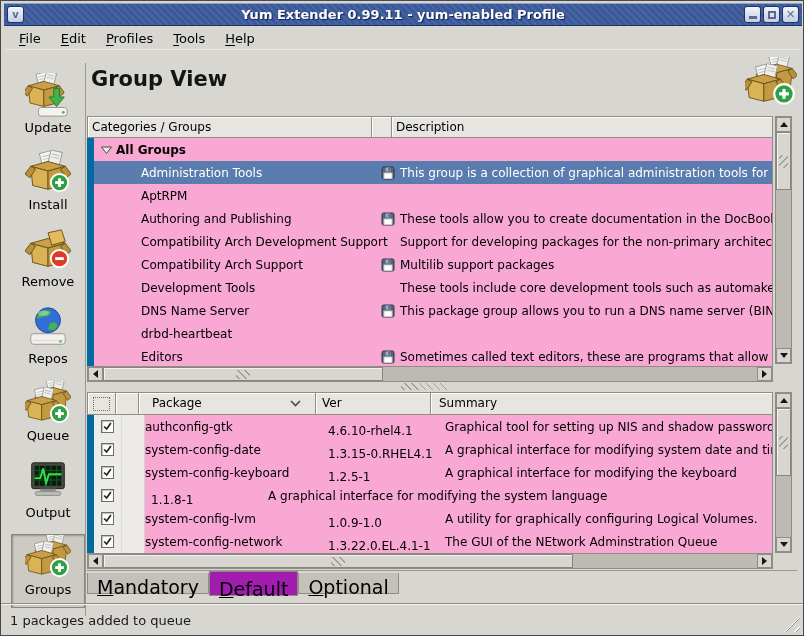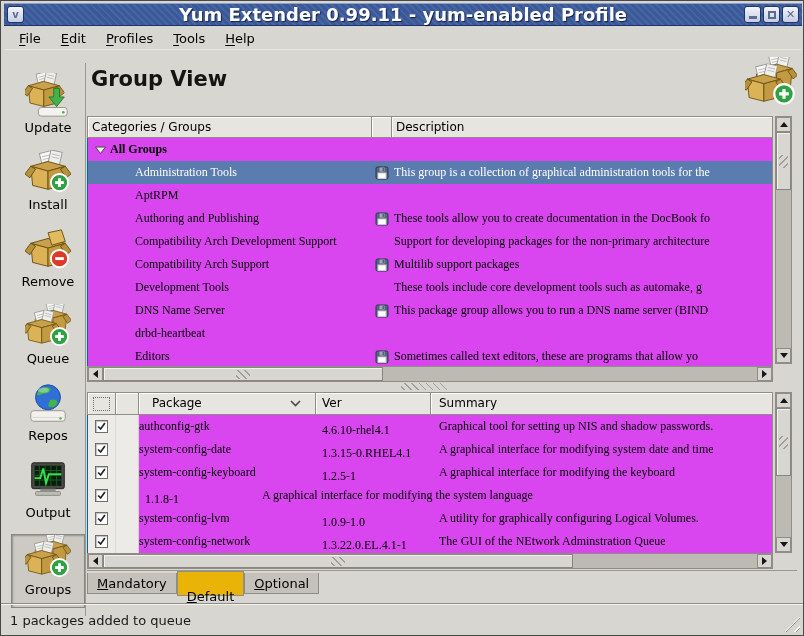--- a/index.html
+++ b/index.html
@@ -16,21 +16,21 @@
   .titlebar {
     position:absolute; left:3px; top:2px; width:798px; height:23px;
     background:
       repeating-linear-gradient(45deg, #47659f 0 2px, #3a589a 2px 5px);
     border-top:1px solid #8da0cd;
     border-bottom:1px solid #1c336c;
     display:flex; align-items:center;
   }
   .tb-title {
     position:absolute; left:0; right:0; text-align:center;
-    color:#fff; font-weight:bold; font-size:18px;
+    color:#fff; font-weight:bold; font-size:13px;
     text-shadow:1px 1px 1px rgba(0,0,30,.65);
     pointer-events:none;
   }
   .tb-btn {
     width:17px; height:17px; border:1px solid #1e3568; border-radius:3px;
     background:linear-gradient(#f2f4fb, #c6cde2);
     color:#5b6a8e; display:flex; align-items:center; justify-content:center;
     position:absolute; top:2px;
   }
   .tb-menu { left:3px; }
@@ -83,24 +83,23 @@
     border:1px solid #8f8d86;
   }
   .hcell {
     font-size:12px; color:#000; padding:3px 4px 0 4px; position:relative;
     border-right:1px solid #8f8d86;
     box-shadow:inset 1px 1px 0 #fdfdfc;
     white-space:nowrap; overflow:hidden; display:flex; align-items:flex-start;
   }
   .hcell:last-child { border-right:none; }
   .tbody {
-    position:absolute; background:#d946ef;
-    border-left:1px solid #0369a1; border-right:1px solid #8f8d86;
+    position:absolute; background:#f9a8d4;
+    border-left:7px solid #0369a1; border-right:1px solid #8f8d86;
     overflow:hidden;
-    font-family:Liberation Serif, serif;
   }
   .trow { display:flex; height:23px; align-items:center; font-size:12px; color:#000; }
   .trow.sel { background:#5b7cae; color:#fff; }
 
   
   .c-name { width:284px; flex:none; display:flex; align-items:center;
             padding-left:6px; white-space:nowrap; overflow:visible; }
   .c-gicon { width:20px; flex:none; display:flex; justify-content:center; align-items:center; }
   .c-desc { flex:1; white-space:nowrap; overflow:hidden; padding-left:2px; }
   .expander { width:16px; flex:none; display:inline-flex; align-items:center; }
@@ -156,27 +155,27 @@
     background:repeating-linear-gradient(45deg, transparent 0 2px, #a19e96 2px 3px, transparent 3px 5px);
   }
   .pane-grip {
     position:absolute; left:400px; top:382px; width:46px; height:7px;
     background:repeating-linear-gradient(45deg, transparent 0 2px, #a19e96 2px 3px, transparent 3px 5px);
   }
 
   
   .tabs { position:absolute; left:86px; top:570px; height:25px; display:flex; align-items:flex-start; }
   .tab {
-    font-size:13px; color:#000; padding:3px 9px 4px 9px; margin-top:2px;
+    font-size:19px; color:#000; padding:3px 9px 4px 9px; margin-top:2px;
     background:#c4c1bb; border:1px solid #8f8d86; border-top:none;
     height:21px;
     text-align:center;
   }
   .tab.active {
-    background:#eab308; margin-top:0; height:25px; padding-top:17px;
+    background:#a21caf; margin-top:0; height:25px; padding-top:6px;
     border-top:1px solid #8f8d86;
   }
   .notebook-edge {
     position:absolute; left:86px; top:569px; width:710px; height:1px; background:#9b9890;
   }
 
   
   .status-sep {
     position:absolute; left:0; top:602px; width:804px; height:2px;
     border-top:1px solid #8f8d86; border-bottom:1px solid #f4f3f0;
@@ -341,29 +340,29 @@
       <span class="sb-label">Install</span>
     </div>
     <div class="sb-btn">
       <svg>
           <use href="#i-remove"></use>
         </svg>
       <span class="sb-label">Remove</span>
     </div>
     <div class="sb-btn">
       <svg>
+          <use href="#i-repos"></use>
+        </svg>
+      <span class="sb-label">Repos</span>
+    </div>
+    <div class="sb-btn">
+      <svg>
           <use href="#i-queue"></use>
         </svg>
       <span class="sb-label">Queue</span>
-    </div>
-    <div class="sb-btn">
-      <svg>
-          <use href="#i-repos"></use>
-        </svg>
-      <span class="sb-label">Repos</span>
     </div>
     <div class="sb-btn">
       <svg>
           <use href="#i-output"></use>
         </svg>
       <span class="sb-label">Output</span>
     </div>
     <div class="sb-btn active">
       <svg>
           <use href="#i-queue"></use>

